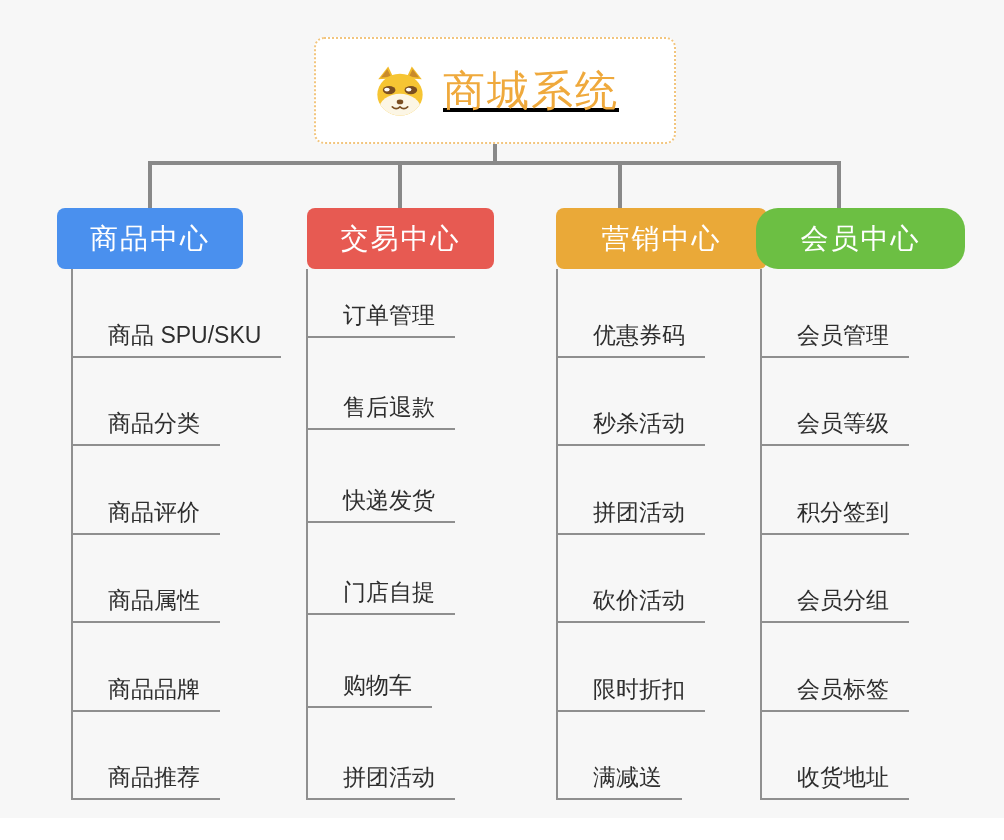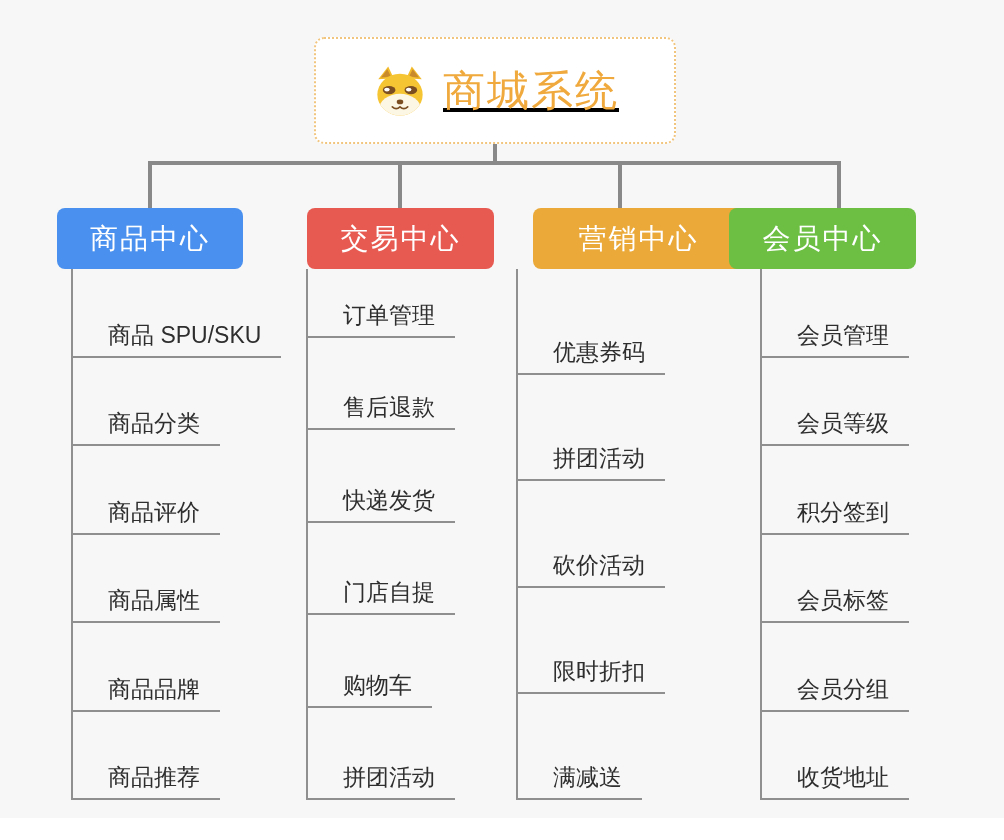--- a/index.html
+++ b/index.html
@@ -27,31 +27,31 @@
   .root-title{font-size:42px;letter-spacing:2px;font-weight:500;}
   .root-icon{width:58px;height:54px;flex:0 0 auto;}
   
   .branch{
     position:absolute;top:208px;height:61px;border-radius:8px;
     display:flex;align-items:center;justify-content:center;
     color:#ffffff;font-size:28px;letter-spacing:2px;cursor:default;
   }
   .branch-0{left:57px;width:186px;}
   .branch-1{left:307px;width:187px;}
-  .branch-2{left:533px;width:211px;}
-  .branch-3{left:729px;width:187px;}
+  .branch-2{left:556px;width:211px;}
+  .branch-3{left:756px;width:209px;border-radius:22px;}
   
   .sublist{
     position:absolute;top:269px;height:531px;
     border-left:2px solid #909090;
     display:flex;flex-direction:column;align-items:flex-start;
   }
   .sublist-0{left:71px;}
   .sublist-1{left:306px;gap:24px;}
-  .sublist-2{left:516px;}
+  .sublist-2{left:556px;}
   .sublist-3{left:760px;}
   .item{
     flex:1 1 0;box-sizing:border-box;
     display:flex;align-items:flex-end;
     padding:2px 20px 5px 35px;
     border-bottom:2px solid #8f8f8f;
     font-size:23px;color:#2e2e2e;white-space:nowrap;cursor:default;
   }
   
   .bottom-strip{position:absolute;left:0;bottom:0;width:1004px;height:22px;background:#ffffff;}
@@ -107,29 +107,30 @@
     <div class="item">订单管理</div>
     <div class="item">售后退款</div>
     <div class="item">快递发货</div>
     <div class="item">门店自提</div>
     <div class="item">购物车</div>
     <div class="item">拼团活动</div>
   </div>
 
   <div class="sublist sublist-2">
     <div class="item">优惠券码</div>
+    <div class="item">秒杀活动</div>
     <div class="item">拼团活动</div>
     <div class="item">砍价活动</div>
     <div class="item">限时折扣</div>
     <div class="item">满减送</div>
   </div>
 
   <div class="sublist sublist-3">
     <div class="item">会员管理</div>
     <div class="item">会员等级</div>
     <div class="item">积分签到</div>
+    <div class="item">会员分组</div>
     <div class="item">会员标签</div>
-    <div class="item">会员分组</div>
     <div class="item">收货地址</div>
   </div>
 
   <div class="bottom-strip"></div>
 </div>
 
 </body></html>

